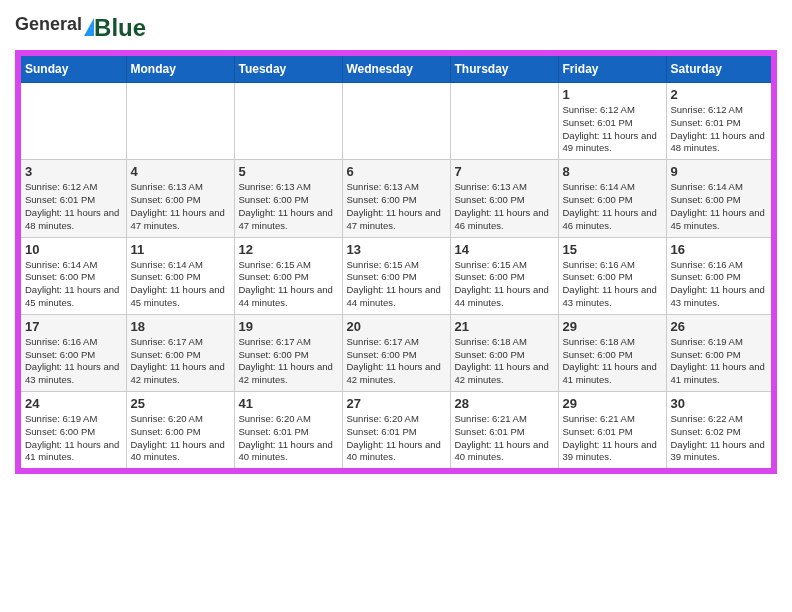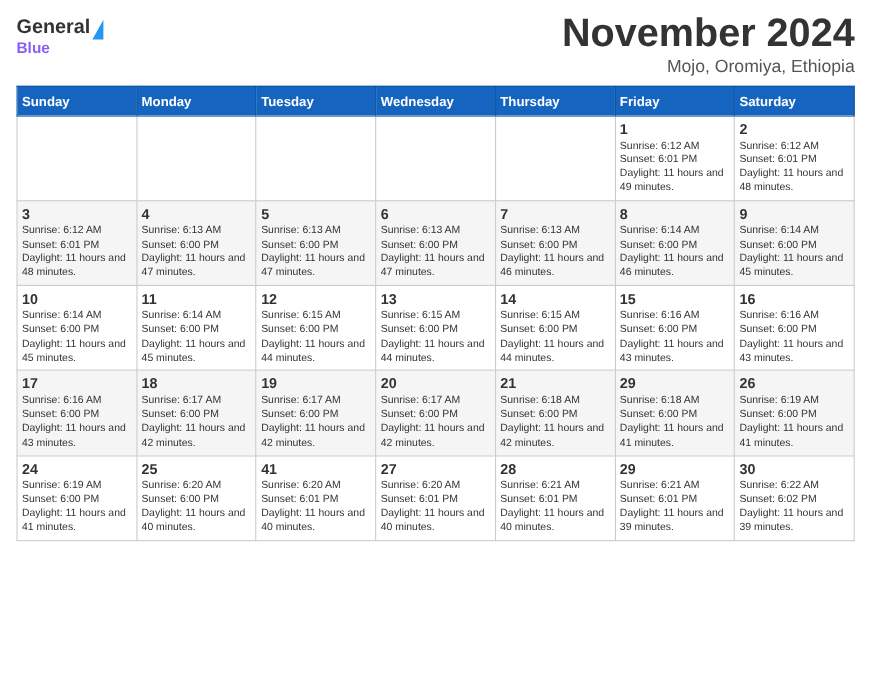--- a/index.html
+++ b/index.html
@@ -16,38 +16,38 @@
       padding: 10px 15px 15px 15px;
     }
     .header {
       display: flex;
       justify-content: space-between;
       align-items: flex-start;
       margin-bottom: 8px;
     }
     .logo {
       display: flex;
-      flex-direction: column;
+      flex-direction: row;
       align-items: flex-start;
       padding-top: 4px;
       justify-content: center;
     }
     .logo-text {
       display: flex;
       align-items: center;
     }
     .logo-general {
       font-size: 18px;
       font-weight: bold;
       color: #333;
     }
     .logo-blue {
-      font-size: 14px;
-      font-weight: bold;
-      color: #8b5cf6;
+      font-size: 24px;
+      font-weight: bold;
+      color: #14532d;
     }
     .logo-icon {
       width: 0;
       height: 0;
       border-left: 10px solid transparent;
       border-bottom: 18px solid #2196f3;
       margin-left: 2px;
       position: relative;
       top: 2px;
     }
@@ -61,21 +61,21 @@
       line-height: 1.1;
     }
     .location-title {
       font-size: 16px;
       color: #555;
       margin-top: 2px;
     }
     .calendar-table {
       width: 100%;
       border-collapse: collapse;
-      border: 1px solid #d946ef;
+      border: 6px solid #d946ef;
       padding-left: 16px;
     }
     .calendar-table th {
       background-color: #1565c0;
       color: #fff;
       font-size: 12px;
       font-weight: bold;
       padding: 6px 4px;
       text-align: left;
       border: 1px solid #1255a0;
@@ -119,24 +119,20 @@
 
 <div class="page">
   <div class="header">
     <div class="logo">
       <div class="logo-text">
         <span class="logo-general">General</span>
         <div class="logo-icon"></div>
       </div>
       <span class="logo-blue">Blue</span>
     </div>
-    <div class="title-block">
-      <div class="month-title">November 2024</div>
-      <div class="location-title">Mojo, Oromiya, Ethiopia</div>
-    </div>
   </div>
 
   <table class="calendar-table">
     <thead>
       <tr>
       <th>Sunday</th>
           <th>Monday</th>
           <th>Tuesday</th>
           <th>Wednesday</th>
           <th>Thursday</th>

